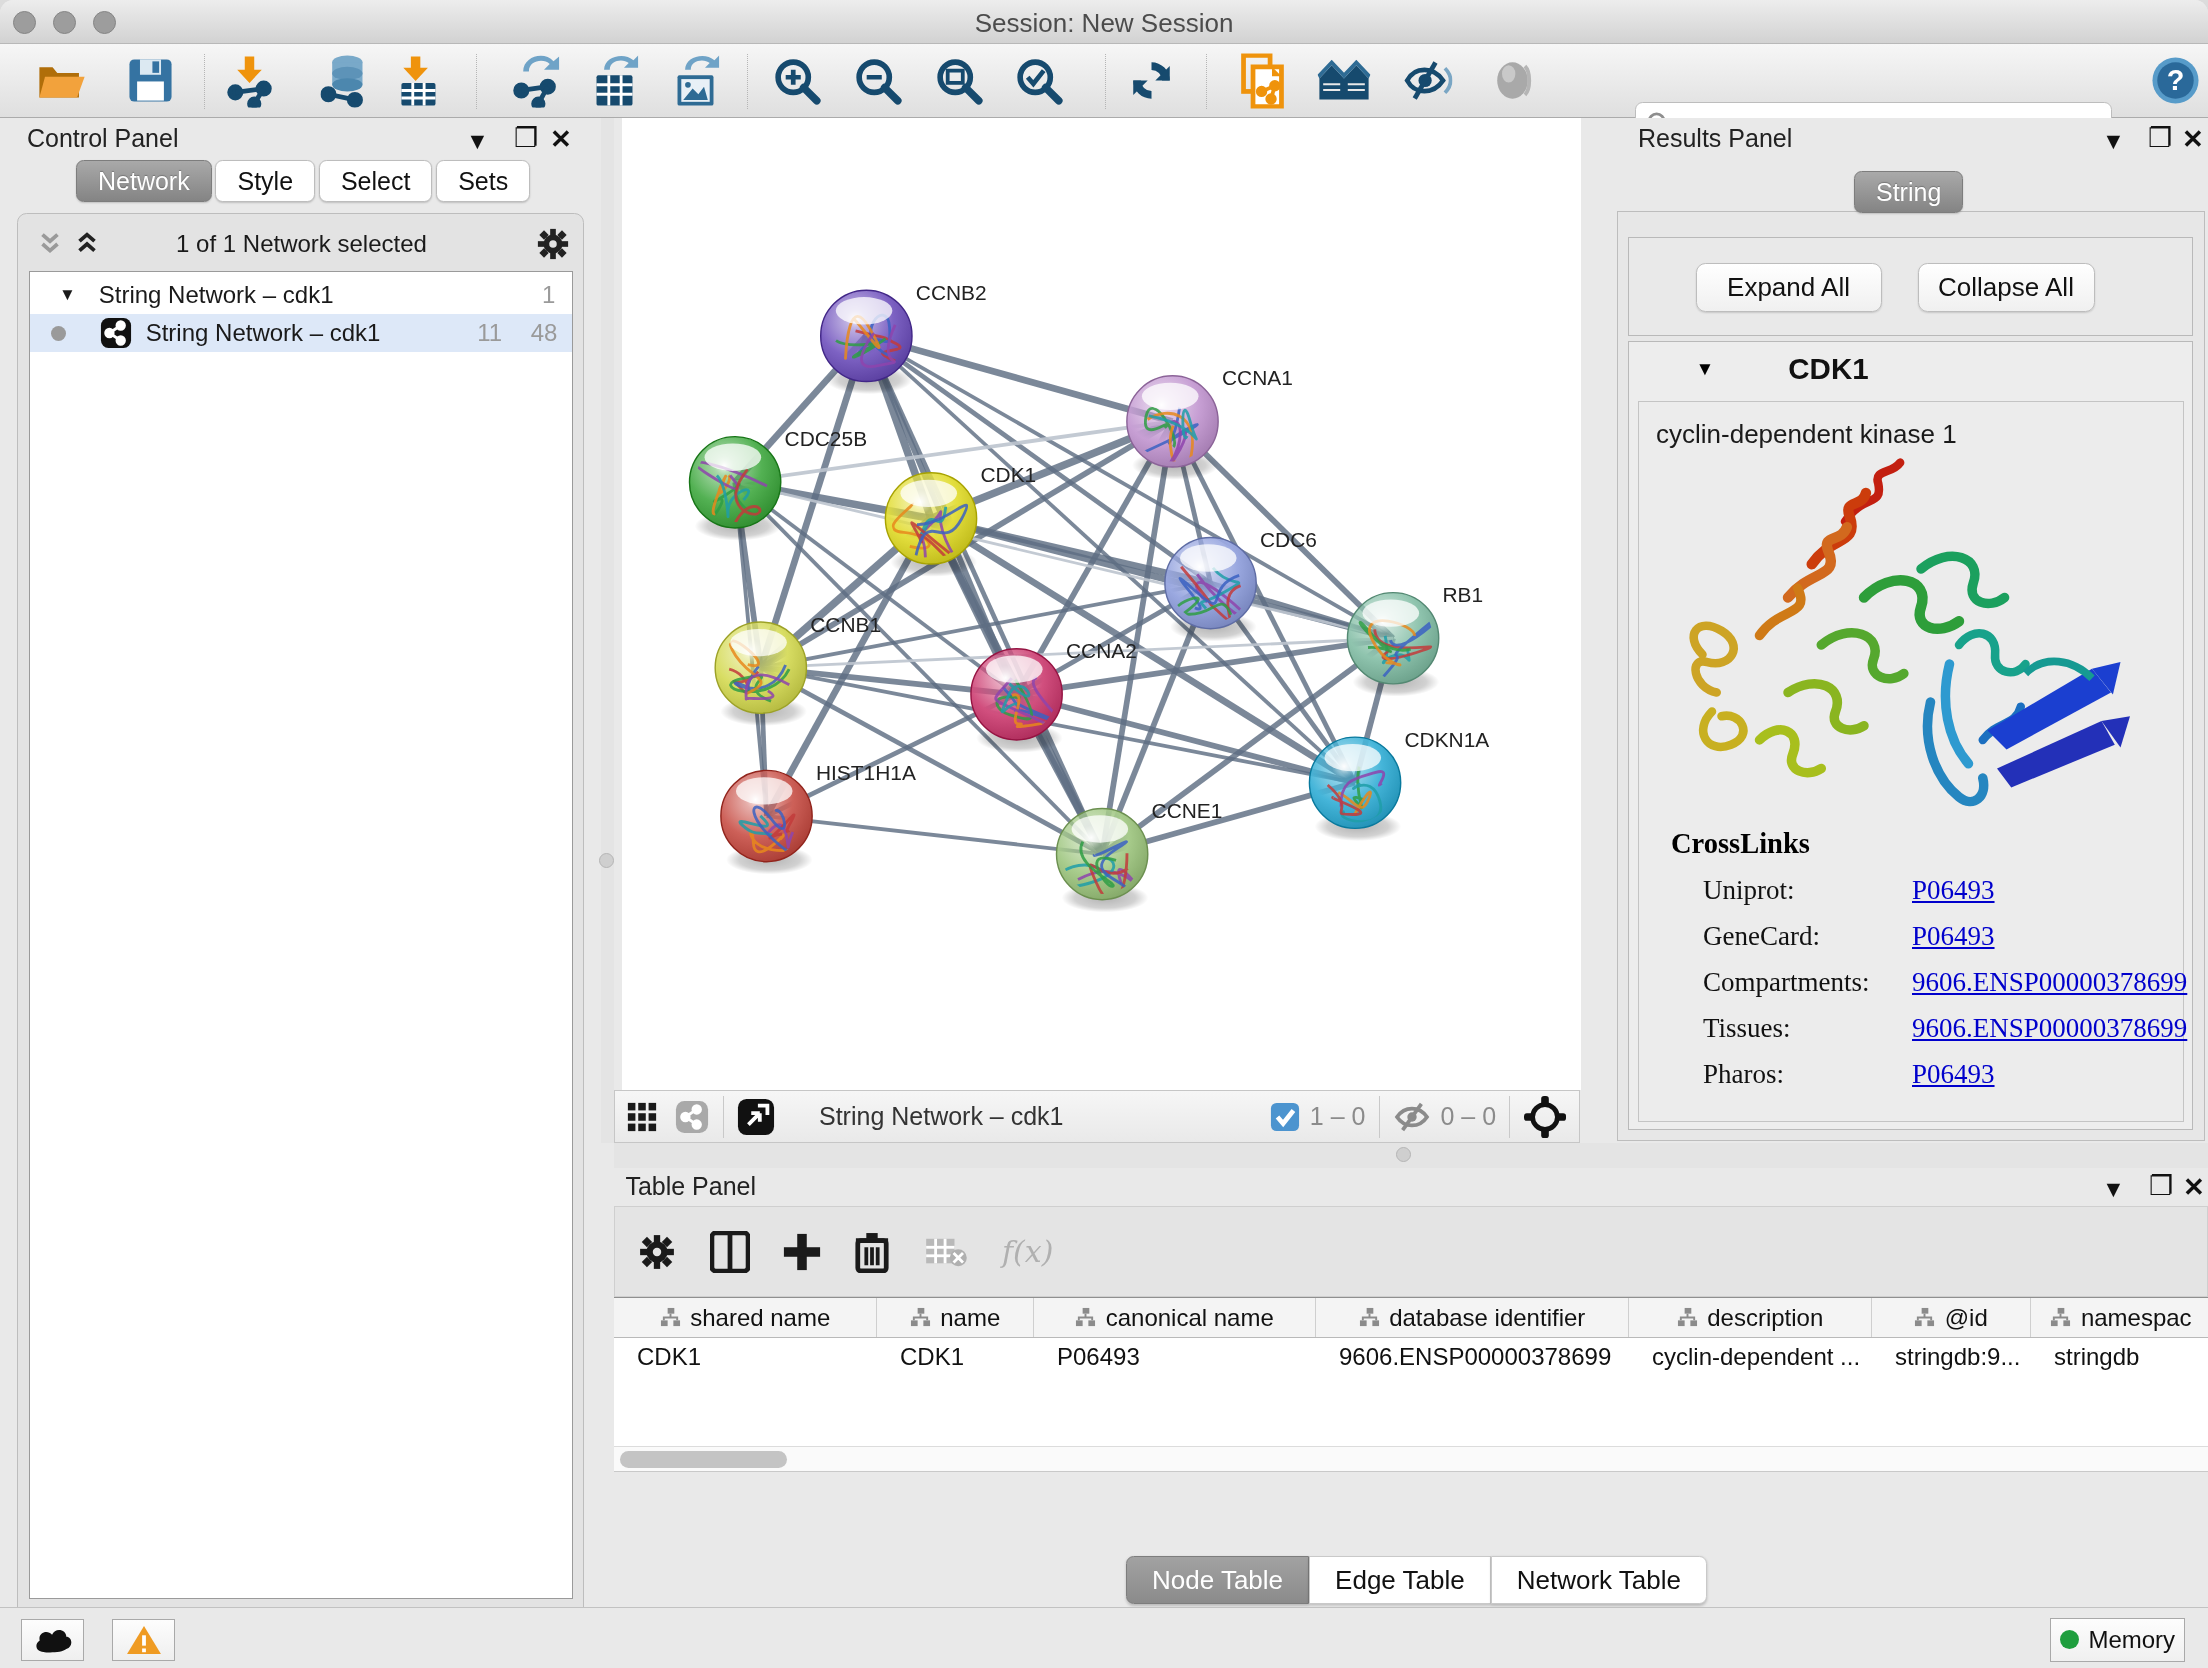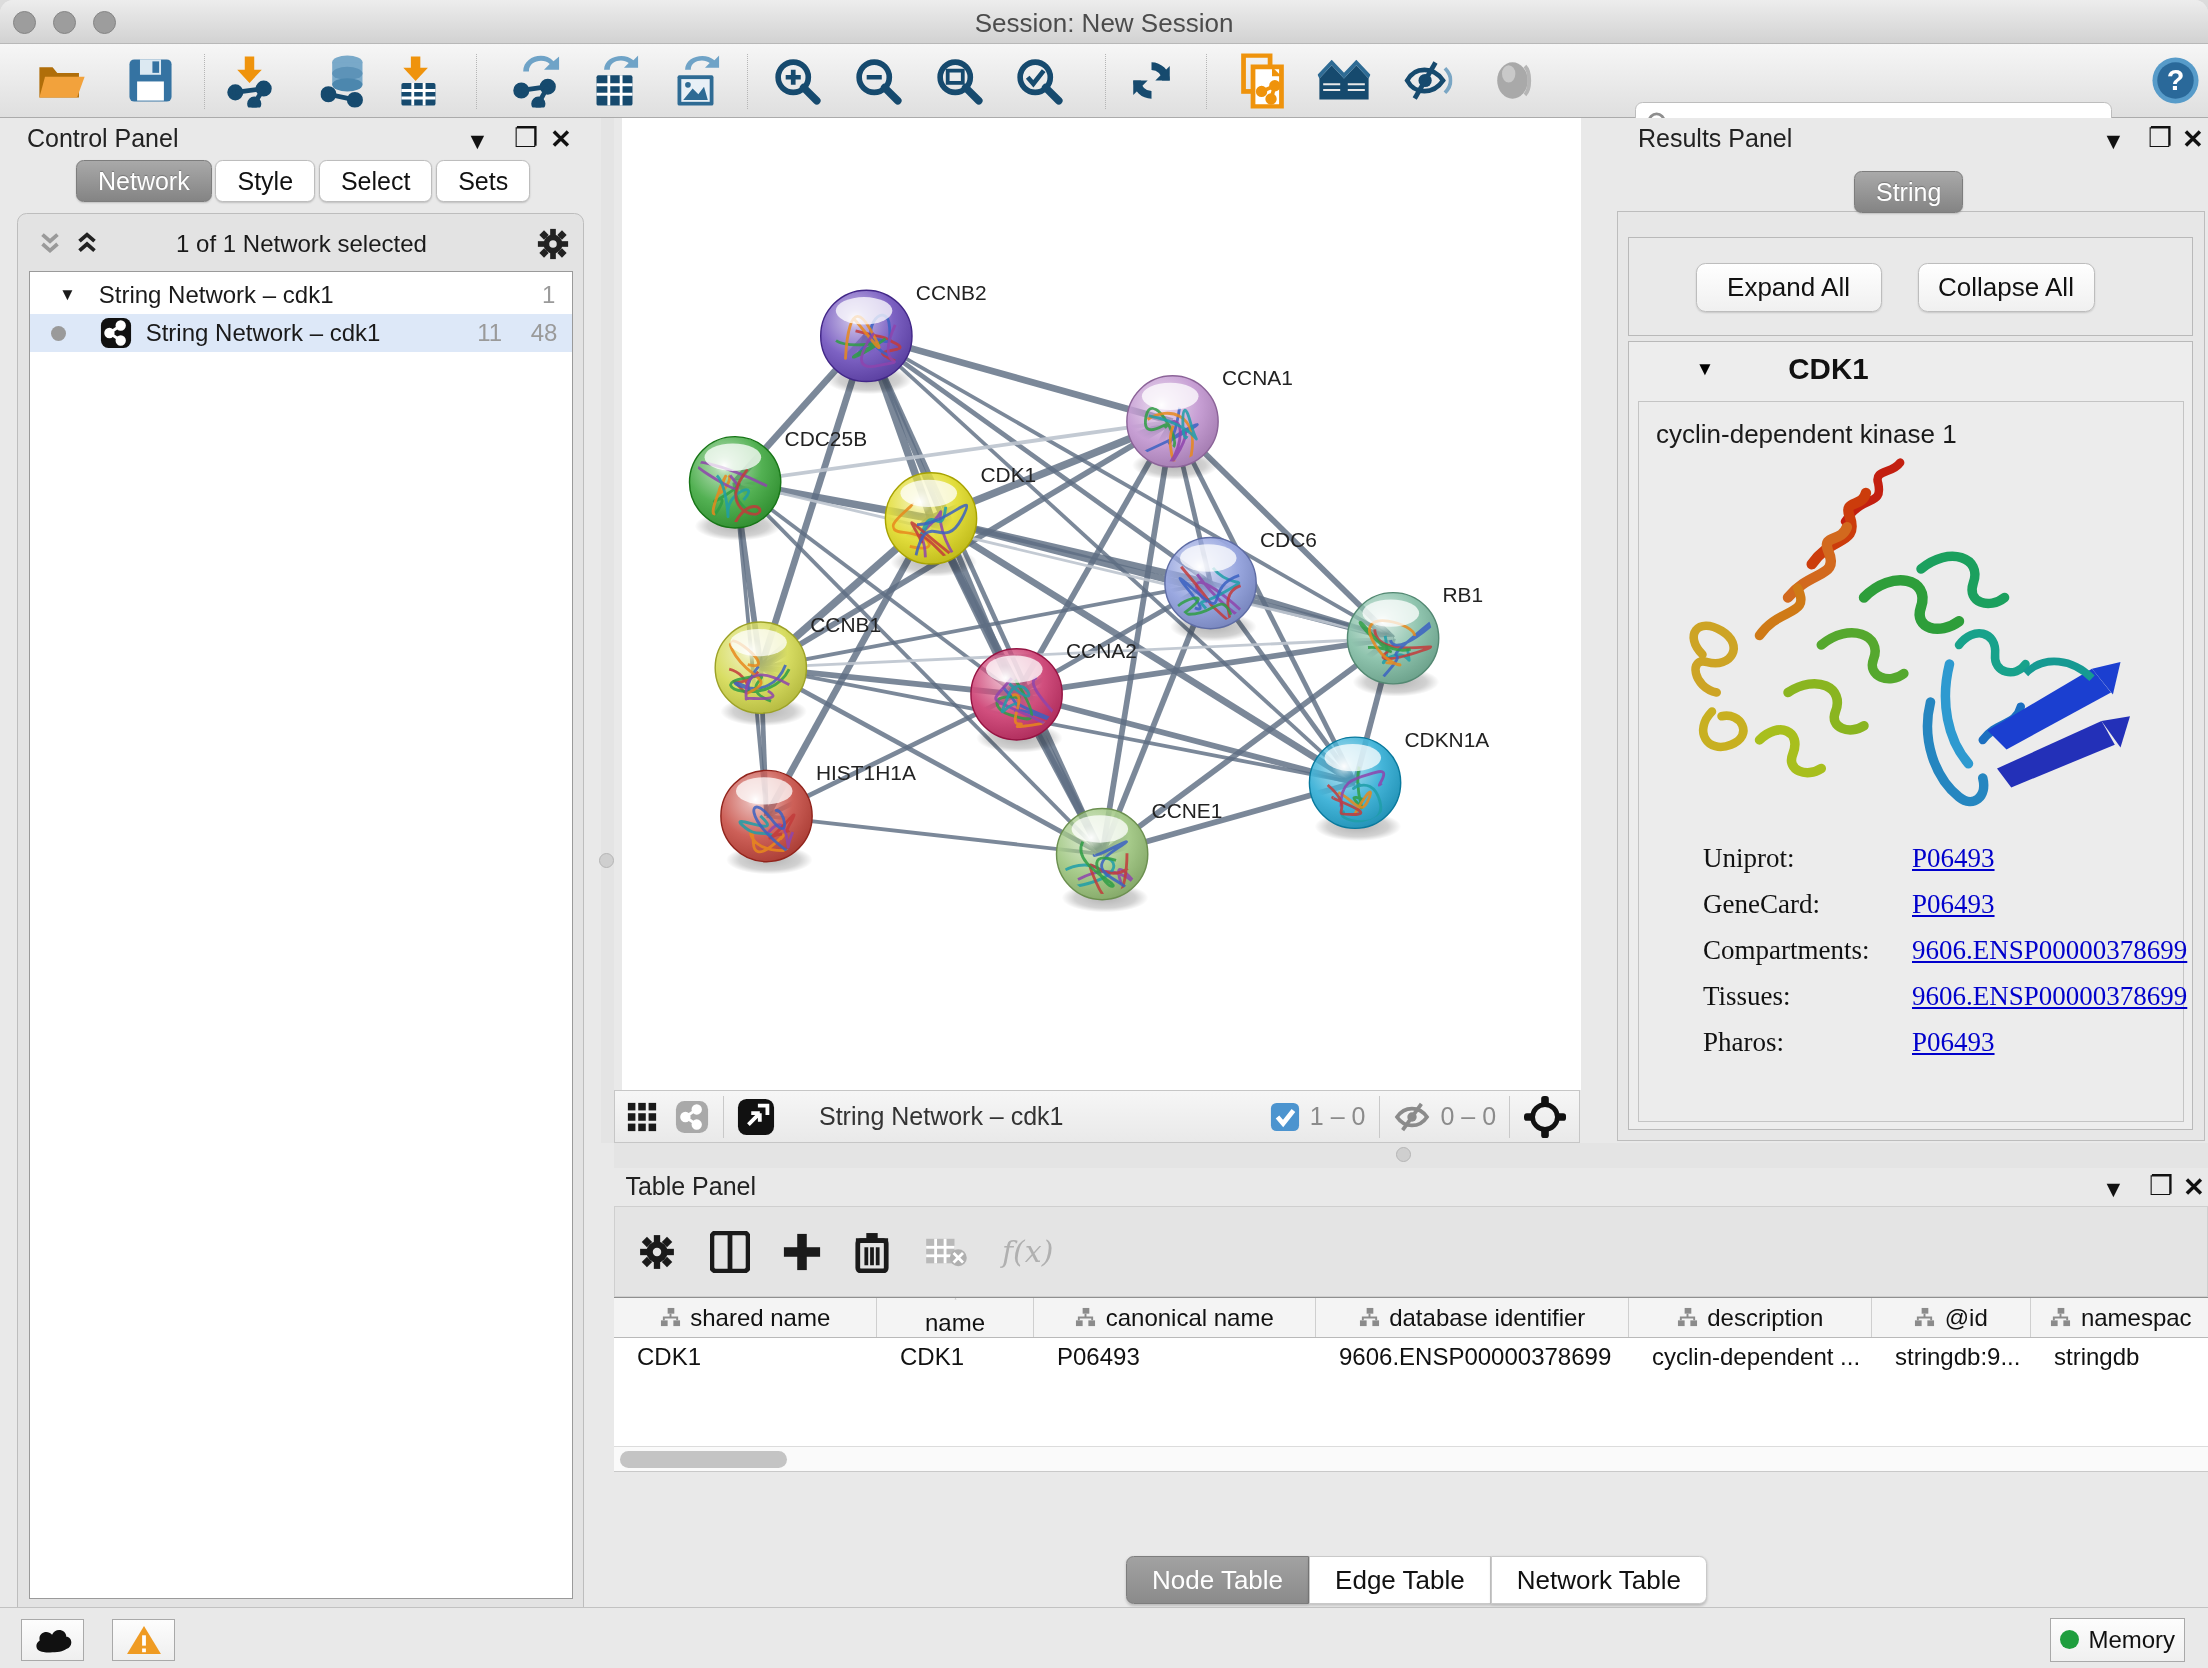--- a/index.html
+++ b/index.html
@@ -787,20 +787,21 @@
               <path d="M320 220 C310 260 318 300 340 325" stroke="#2e9ad0" stroke-width="10"></path>
               <path d="M355 300 C370 280 390 285 395 265" stroke="#1b6fc0" stroke-width="9"></path>
             </g>
             <polygon points="360,290 470,225 490,250 380,310" fill="#1b3fd0"></polygon>
             <polygon points="470,225 500,218 492,252" fill="#1b3fd0"></polygon>
             <polygon points="370,330 480,280 494,305 385,350" fill="#2330b8"></polygon>
             <polygon points="480,280 510,275 500,308" fill="#2330b8"></polygon>
             <path d="M400 230 C420 210 450 215 470 235" stroke="#169a92" stroke-width="8" fill="none"></path>
           </svg>
           <div id="crosslinks">
+            <h3>CrossLinks</h3>
             <div id="cl-rows">
                 <div class="cl-row">
                   <span class="cl-label">Uniprot:</span>
                   <span class="cl-value"><a href="#">P06493</a></span>
                 </div>
                 <div class="cl-row">
                   <span class="cl-label">GeneCard:</span>
                   <span class="cl-value"><a href="#">P06493</a></span>
                 </div>
                 <div class="cl-row">
@@ -879,21 +880,21 @@
                 <rect x="8" y="1" width="7" height="6"></rect>
                 <rect x="1" y="14" width="7" height="6"></rect>
                 <rect x="14" y="14" width="7" height="6"></rect>
               </g>
               <g stroke="#8b8b8b" stroke-width="2" fill="none">
                 <path d="M11 7 L11 11 M4 14 L4 11 L18 11 L18 14"></path>
               </g>
             </svg>
             <span>shared name</span>
           </div>
-          <div class="th" style="width: 157px; flex-direction: column;">
+          <div class="th" style="width: 157px;">
             <svg width="21" height="21" viewBox="0 0 22 22">
               <g fill="#8b8b8b">
                 <rect x="8" y="1" width="7" height="6"></rect>
                 <rect x="1" y="14" width="7" height="6"></rect>
                 <rect x="14" y="14" width="7" height="6"></rect>
               </g>
               <g stroke="#8b8b8b" stroke-width="2" fill="none">
                 <path d="M11 7 L11 11 M4 14 L4 11 L18 11 L18 14"></path>
               </g>
             </svg>

